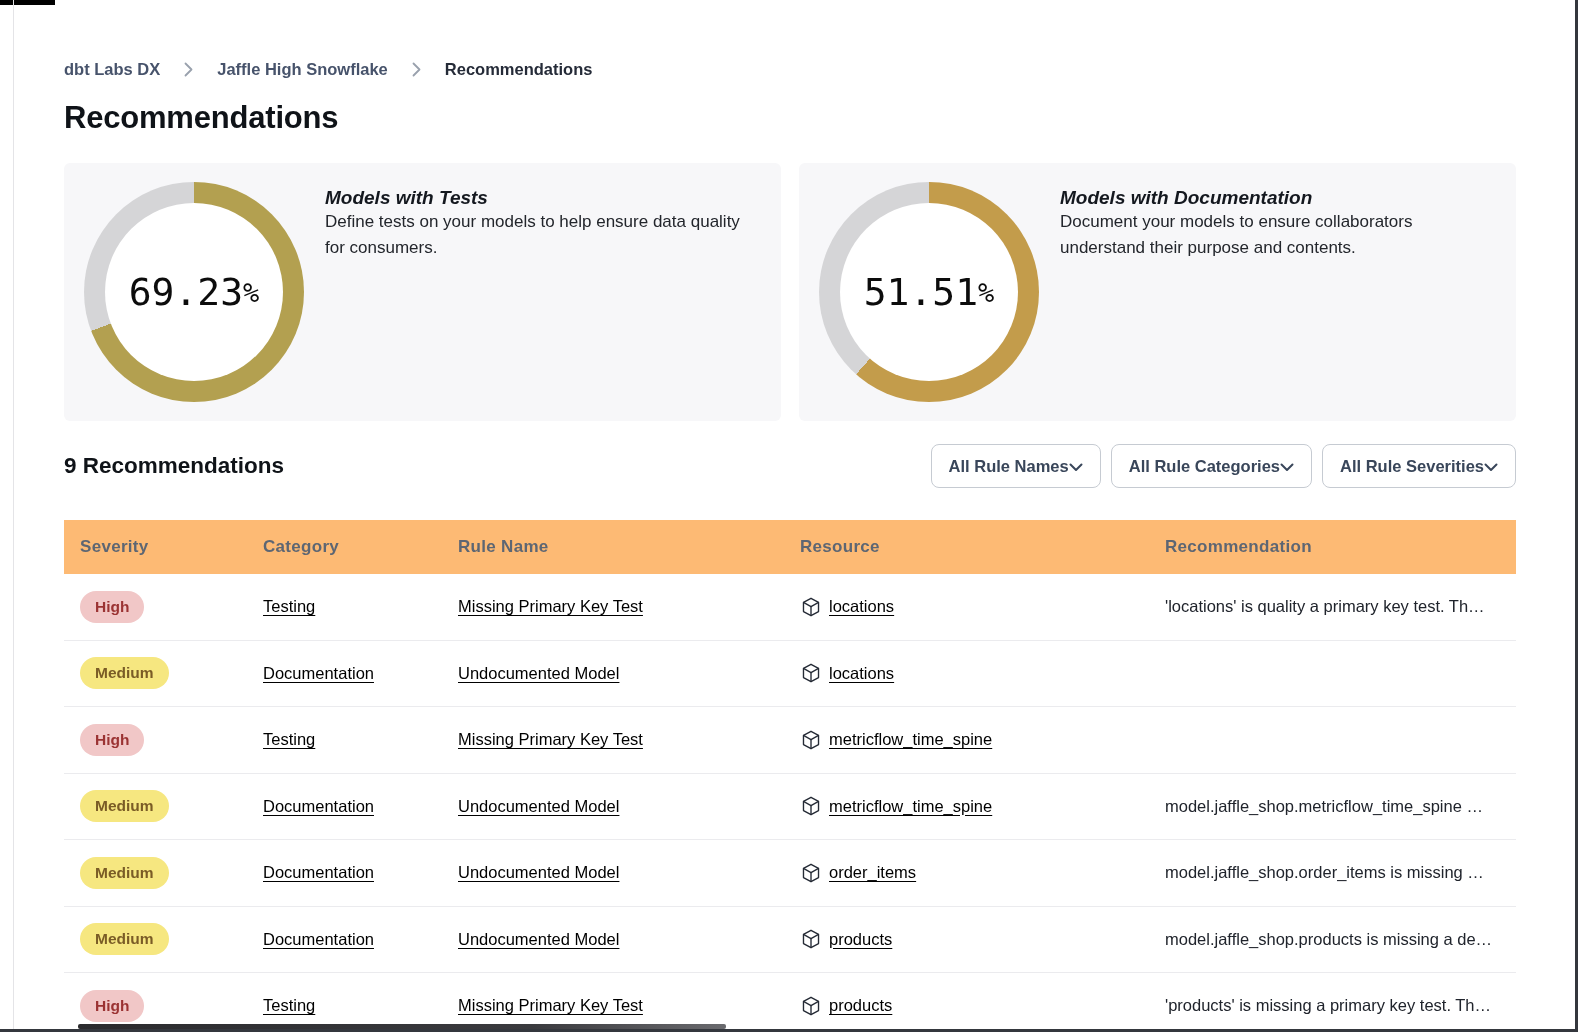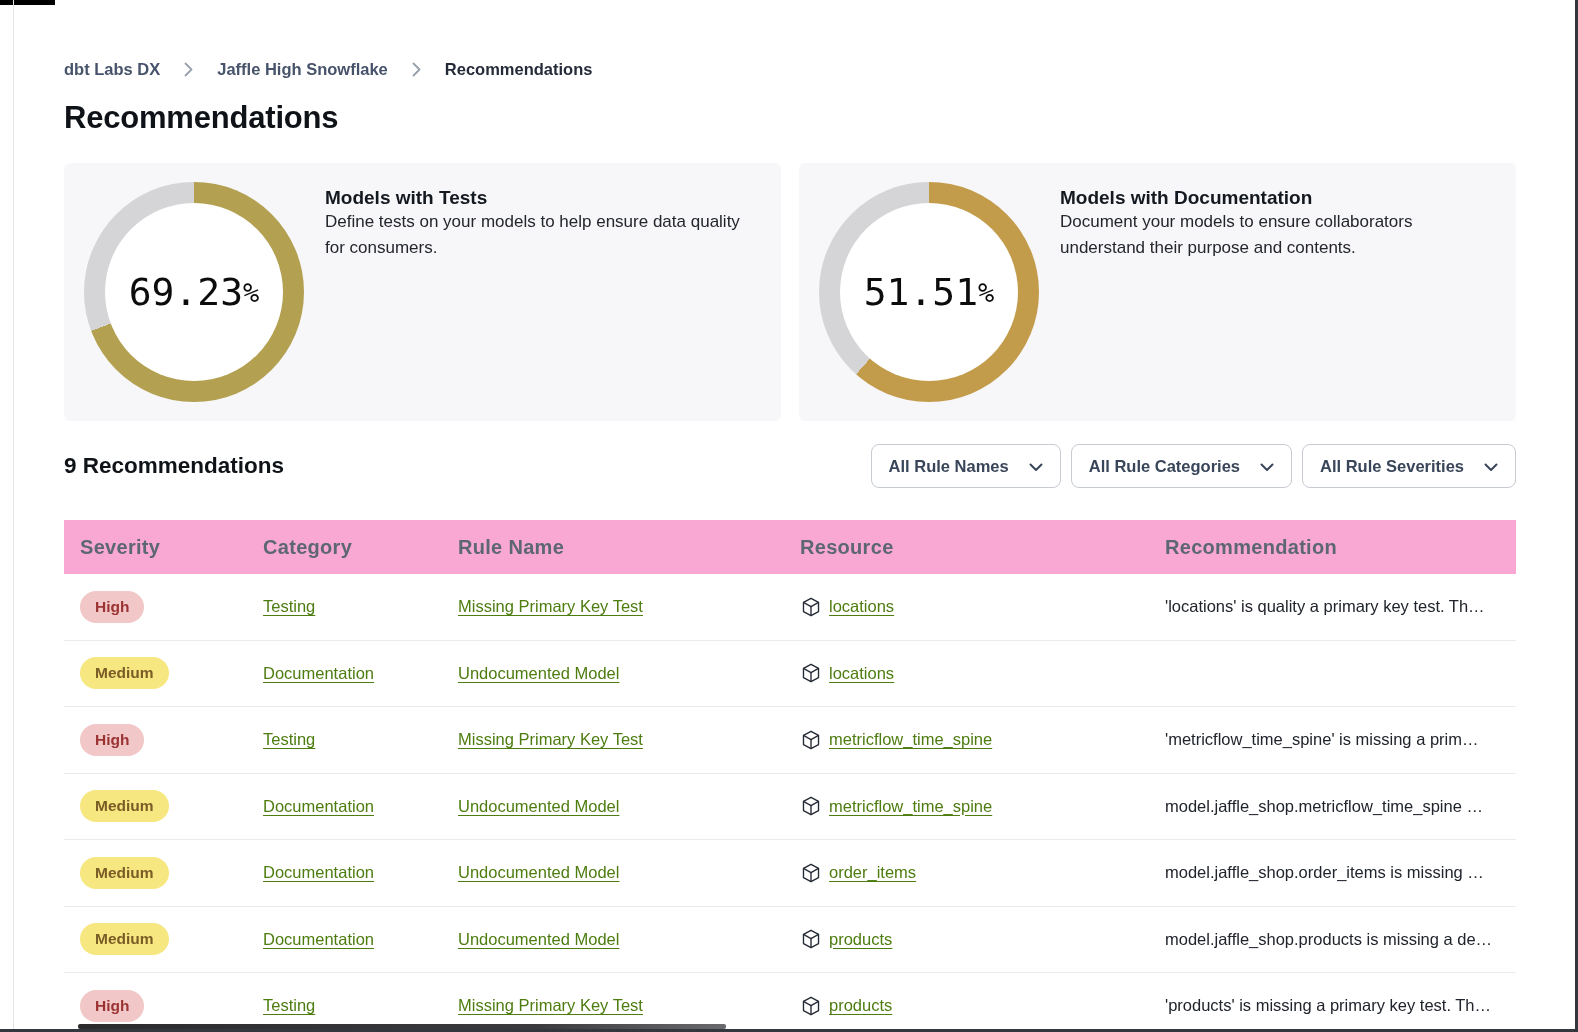--- a/index.html
+++ b/index.html
@@ -30,47 +30,47 @@
 
   
   .cards { margin-top:27px; display:flex; gap:18px; }
   .card { flex:1; height:258px; background:#f7f7f9; border-radius:6px; position:relative; }
   .donut { position:absolute; left:20px; top:19px; width:220px; height:220px; border-radius:50%; }
   .donut-hole { position:absolute; inset:21px; background:#ffffff; border-radius:50%;
                 display:flex; align-items:center; justify-content:center; }
   .donut-value { font-family:"DejaVu Sans Mono",monospace; font-size:38px; color:#0c0c0c; }
   .donut-pct { font-size:27px; position:relative; top:-3px; }
   .card-text { position:absolute; left:261px; top:24px; right:24px; }
-  .card-title { font-size:19px; font-weight:700; color:#14181f; }
+  .card-title { font-size:19px; font-weight:700; color:#14181f;font-style:italic; }
   .card-desc { font-size:17px; line-height:26px; color:#23262c; }
   .card:nth-child(1) .card-desc { max-width:472px; }
   .card:nth-child(2) .card-desc { max-width:368px; }
 
   
   .list-toolbar { margin-top:23px; display:flex; align-items:center; justify-content:space-between; }
   .count-label { font-size:22.5px; font-weight:600; color:#0f1318; }
   .filters { display:flex; gap:10px; }
   .filter-btn { height:44px; padding:0 17px; background:#fff; border:1px solid #c6cbd2;
-                border-radius:8px; display:flex; align-items:center; gap:20px;
+                border-radius:8px; display:flex; align-items:center; gap:0;
                 font-family:inherit; font-size:16.5px; font-weight:600; color:#39465a; cursor:pointer; }
   .filter-btn svg { flex:none; }
 
   
   .table { margin-top:32px; }
   .t-head, .t-row { display:grid; grid-template-columns:183px 195px 342px 365px 1fr;
                     padding-left:16px; align-items:center; }
-  .t-head { height:54px; background:#f9a8d4; color:#5d6673; font-size:20px;
+  .t-head { height:54px; background:#fdba74; color:#5d6673; font-size:17px;
             font-weight:600; letter-spacing:0.3px; }
   .t-row { height:66.5px; border-bottom:1px solid #ebebee; }
   .cell { overflow:hidden; white-space:nowrap; padding-right:14px; }
   .badge { display:inline-block; padding:7px 15px; border-radius:999px;
            font-size:15.5px; font-weight:700; }
   .sev-high   { background:#f1c7c7; color:#9b3333; }
   .sev-medium { background:#f6e780; color:#7a5c26; }
-  .tlink { color:#4d7c0f; font-weight:500; font-size:16.5px; text-decoration:underline;
+  .tlink { color:#000000; font-weight:500; font-size:16.5px; text-decoration:underline;
            text-underline-offset:3px; cursor:pointer; }
   .resource-cell { display:flex; align-items:center; gap:7px;text-align:center; }
   .cube { flex:none; display:flex; color:#252b36; }
   .rec-text { font-size:16.5px; color:#20242c; }
 </style>
 </head>
 <body>
 
 <div class="frame-topleft"></div>
 <div class="frame-leftline"></div>
@@ -214,21 +214,20 @@
     <div class="cell resource-cell">
       <span class="cube">
         <svg width="22" height="22" viewBox="0 0 24 24" fill="none" stroke="currentColor" stroke-width="1.5" stroke-linejoin="round">
           <path d="M12 2.5 L20.2 7 L20.2 17 L12 21.5 L3.8 17 L3.8 7 Z"></path>
           <path d="M3.8 7 L12 11.5 L20.2 7"></path>
           <path d="M12 11.5 L12 21.5"></path>
         </svg>
       </span>
       <a class="tlink">metricflow_time_spine</a>
     </div>
-    <div class="cell rec-text">'metricflow_time_spine' is missing a prim…</div>
   </div>
 
   <div class="t-row">
     <div class="cell">
       <span class="badge sev-medium">Medium</span>
     </div>
     <div class="cell">
       <a class="tlink">Documentation</a>
     </div>
     <div class="cell">

